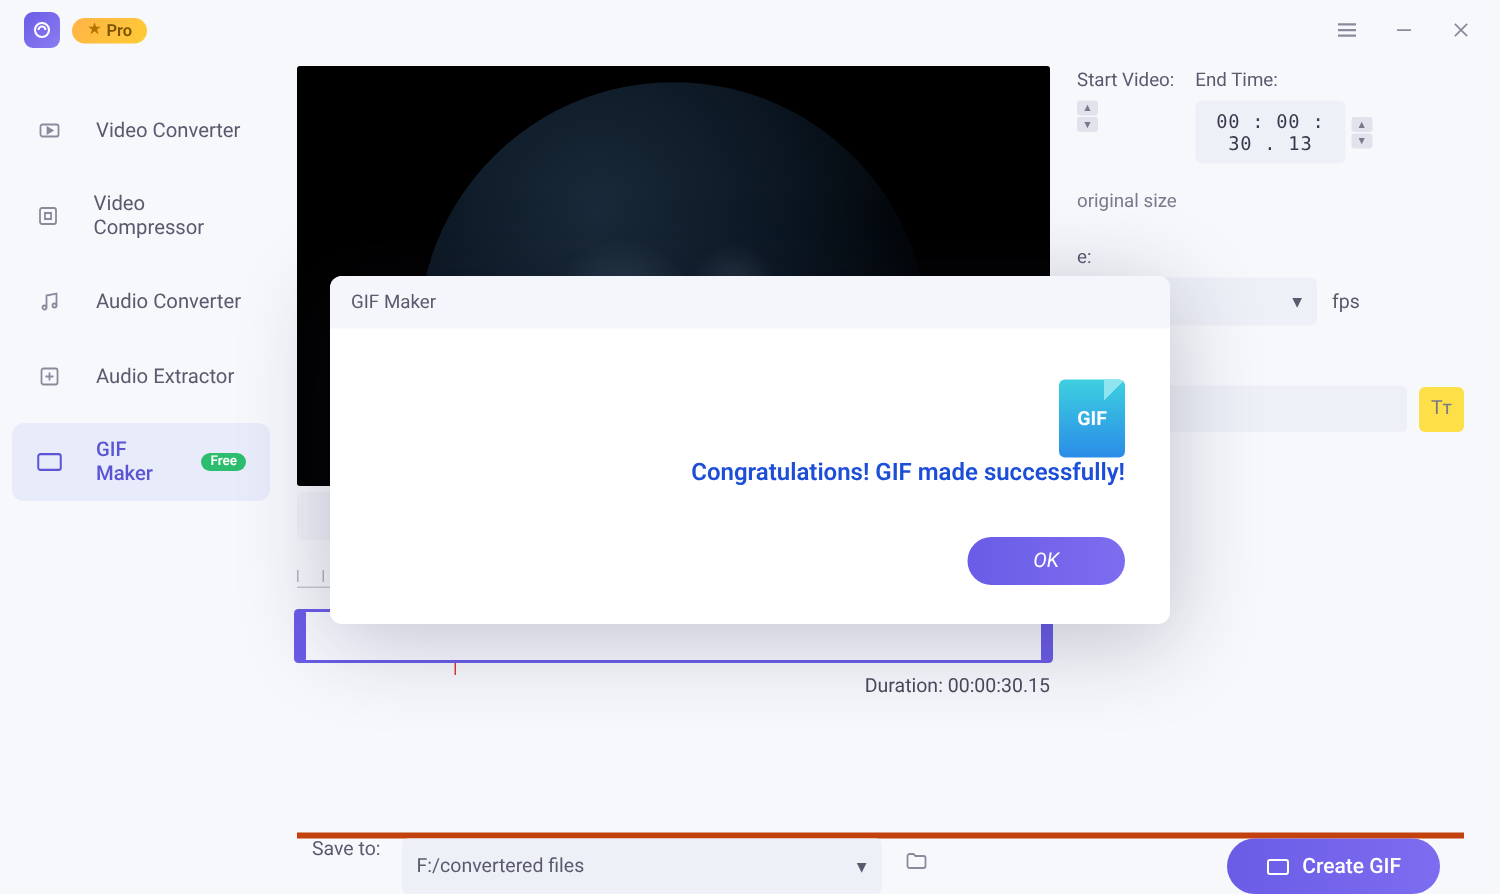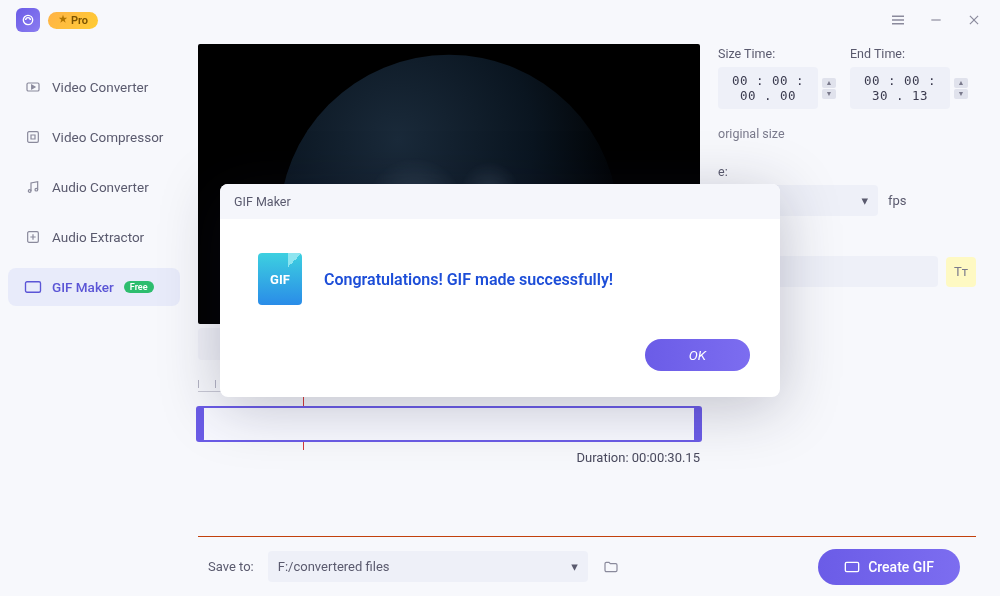--- a/index.html
+++ b/index.html
@@ -10,21 +10,21 @@
     .app-logo { width: 24px; height: 24px; background: linear-gradient(135deg, #6b5ce7, #8b7df0); border-radius: 6px; display:flex; align-items:center; justify-content:center; }
     .app-logo svg { width:14px; height:14px; }
     .app-title { font-size: 14px; color: #4a4a5e; font-weight: 500; }
     .pro-badge { background: linear-gradient(135deg, #ffb347, #ffcc33); color: #7a5200; font-size: 11px; font-weight:600; padding: 2px 10px; border-radius: 10px; display:flex; gap:3px;}
     .titlebar-right { display:flex; align-items:center; gap: 18px; color:#7a7a8c; }
     .win-btn { width: 20px; height:20px; display:flex; align-items:center; justify-content:center; cursor:pointer; }
 
     .main { display:flex; height: calc(596px - 40px); }
 
     .sidebar { width: 188px; padding: 28px 0 0 0; }
-    .sidebar-item { display:flex; align-items:center; gap:10px; padding: 10px 16px; margin: 0 8px 12px 8px; border-radius: 8px; cursor:pointer; color:#5a5a6e; font-size:13.5px; }
+    .sidebar-item { display:flex; align-items:center; gap:22px; padding: 10px 16px; margin: 0 8px 12px 8px; border-radius: 8px; cursor:pointer; color:#5a5a6e; font-size:13.5px; }
     .sidebar-item.active { background:#e8ebfa; color:#5b55d6; font-weight:500; }
     .sidebar-icon { width:18px; height:18px; display:flex; align-items:center; justify-content:center; }
     .free-badge { background:#2dbd6e; color:#fff; font-size:9px; padding:1px 6px; border-radius:7px; font-weight:600;}
 
     .content { flex:1; padding: 4px 24px 0 10px; display:flex; flex-direction:column; }
     .tabs-row { display:flex; align-items:center; justify-content:center; position:relative; height:50px; }
     .tabs { display:flex; gap:48px; }
     .tab { font-size:15px; color:#8a8a9c; cursor:pointer; padding:6px 0; }
     .tab.active { color:#5b55d6; font-weight:600; position:relative; }
     .tab.active::after { content:""; position:absolute; left:0; right:0; bottom:-8px; height:3px; background:linear-gradient(90deg,#6b5ce7,#b88bf0); border-radius:2px;}
@@ -57,32 +57,32 @@
     .time-box { background:#eef0f8; border-radius:4px; padding:6px 8px; font-size:12.5px; color:#3a3a4e; font-family:monospace; letter-spacing:0.5px; width:100px; text-align:center;}
     .spinner { display:flex; flex-direction:column; gap:1px;}
     .spinner-btn { width:14px; height:10px; background:#e0e2ec; display:flex; align-items:center; justify-content:center; font-size:7px; color:#7a7a8c; cursor:pointer; border-radius:2px;}
     .size-row { display:flex; align-items:center; gap:8px; font-size:13px; color:#5a5a6e;}
     .size-box { background:#eef0f8; padding:7px 10px; border-radius:4px; min-width:52px; text-align:center; font-size:13px; color:#3a3a4e;}
     .text-muted-line { font-size:12.5px; color:#7a7a8c; }
     .select-box { background:#eef0f8; border-radius:4px; padding:8px 10px; display:flex; align-items:center; justify-content:space-between; cursor:pointer; font-size:13px; color:#5a5a6e; width:160px;}
     .fps-row { display:flex; align-items:center; gap:10px; font-size:13px; color:#5a5a6e;}
     .text-input-row { display:flex; align-items:center; gap:8px;}
     .text-input { background:#eef0f8; flex:1; border-radius:4px; padding:8px 10px; font-size:13px; color:#8a8a9c; }
-    .tt-btn { width:30px; height:30px; background:#fef9c3; border-radius:4px; display:flex; align-items:center; justify-content:center; color:#7a7a8c; cursor:pointer; font-size:13px;}
-
-    .footer { height:60px; border-top:1px solid #c2410c; display:flex; align-items:center; padding:0 16px 0 10px; gap:8px; margin-top:auto;}
+    .tt-btn { width:30px; height:30px; background:#fde047; border-radius:4px; display:flex; align-items:center; justify-content:center; color:#7a7a8c; cursor:pointer; font-size:13px;}
+
+    .footer { height:41px; border-top:4px solid #c2410c; display:flex; padding:0 16px 0 10px; gap:8px; margin-top:auto;}
     .save-label { font-size:13px; color:#5a5a6e; margin-right:6px;}
     .save-path { background:#eef0f8; flex:0 0 320px; border-radius:4px; padding:8px 10px; display:flex; align-items:center; justify-content:space-between; font-size:13px; color:#5a5a6e; cursor:pointer;}
     .folder-btn { width:30px; height:30px; display:flex; align-items:center; justify-content:center; color:#8a8a9c; cursor:pointer;}
     .create-btn { margin-left:auto; background:linear-gradient(90deg,#6b5ce7,#7c6df0); color:#fff; border:none; padding:10px 26px; border-radius:20px; font-size:14px; font-weight:500; cursor:pointer; display:flex; align-items:center; gap:8px;}
 
     .overlay { position:absolute; inset:0; display:flex; align-items:flex-start; justify-content:center; pointer-events:none; }
     .modal { margin-top:184px; width:560px; background:#fff; border-radius:8px; box-shadow:0 10px 60px rgba(30,30,60,0.25); pointer-events:auto; }
     .modal-header { background:#f5f6fb; padding:10px 14px; font-size:12.5px; color:#5a5a6e; border-radius:8px 8px 0 0;}
-    .modal-body { padding:34px 30px 20px 38px; display:flex; align-items:center; gap:22px;}
+    .modal-body { padding:34px 30px 20px 38px; display:flex; align-items:flex-end; flex-direction:column;}
     .gif-icon { width:44px; height:52px; background:linear-gradient(180deg,#3dd0e0 0%, #2a8ce8 100%); border-radius:4px; position:relative; display:flex; align-items:center; justify-content:center; color:#fff; font-weight:700; font-size:13px;}
     .gif-icon::before{content:""; position:absolute; top:0; right:0; width:14px; height:14px; background:linear-gradient(135deg,#8ee5f0 50%, transparent 50%); border-radius:0 4px 0 0;}
     .modal-msg { font-size:16px; font-weight:600; color:#1d4ed8;}
     .modal-footer { padding:14px 30px 26px; display:flex; justify-content:flex-end;}
     .ok-btn { background:linear-gradient(90deg,#6b5ce7,#7c6df0); color:#fff; border:none; padding:8px 44px; border-radius:16px; font-size:13.5px; cursor:pointer;font-style:italic;}
   </style>
 </head>
 <body>
 
 <div class="titlebar">
@@ -228,23 +228,22 @@
           <div class="duration-row">
             <span>Duration:</span>
             <span>00:00:30.15</span>
           </div>
         </div>
       </div>
 
       <div class="right-col">
         <div class="field-row field-row-split">
           <div>
-            <span class="field-label">Size Time:</span>
+            <span class="field-label">Start Video:</span>
             <div class="time-input">
-              <div class="time-box">00 : 00 : 00 . 00</div>
               <div class="spinner">
                   <div class="spinner-btn">▲</div>
                   <div class="spinner-btn">▼</div>
                 </div>
             </div>
           </div>
           <div>
             <span class="field-label">End Time:</span>
             <div class="time-input">
               <div class="time-box">00 : 00 : 30 . 13</div>

